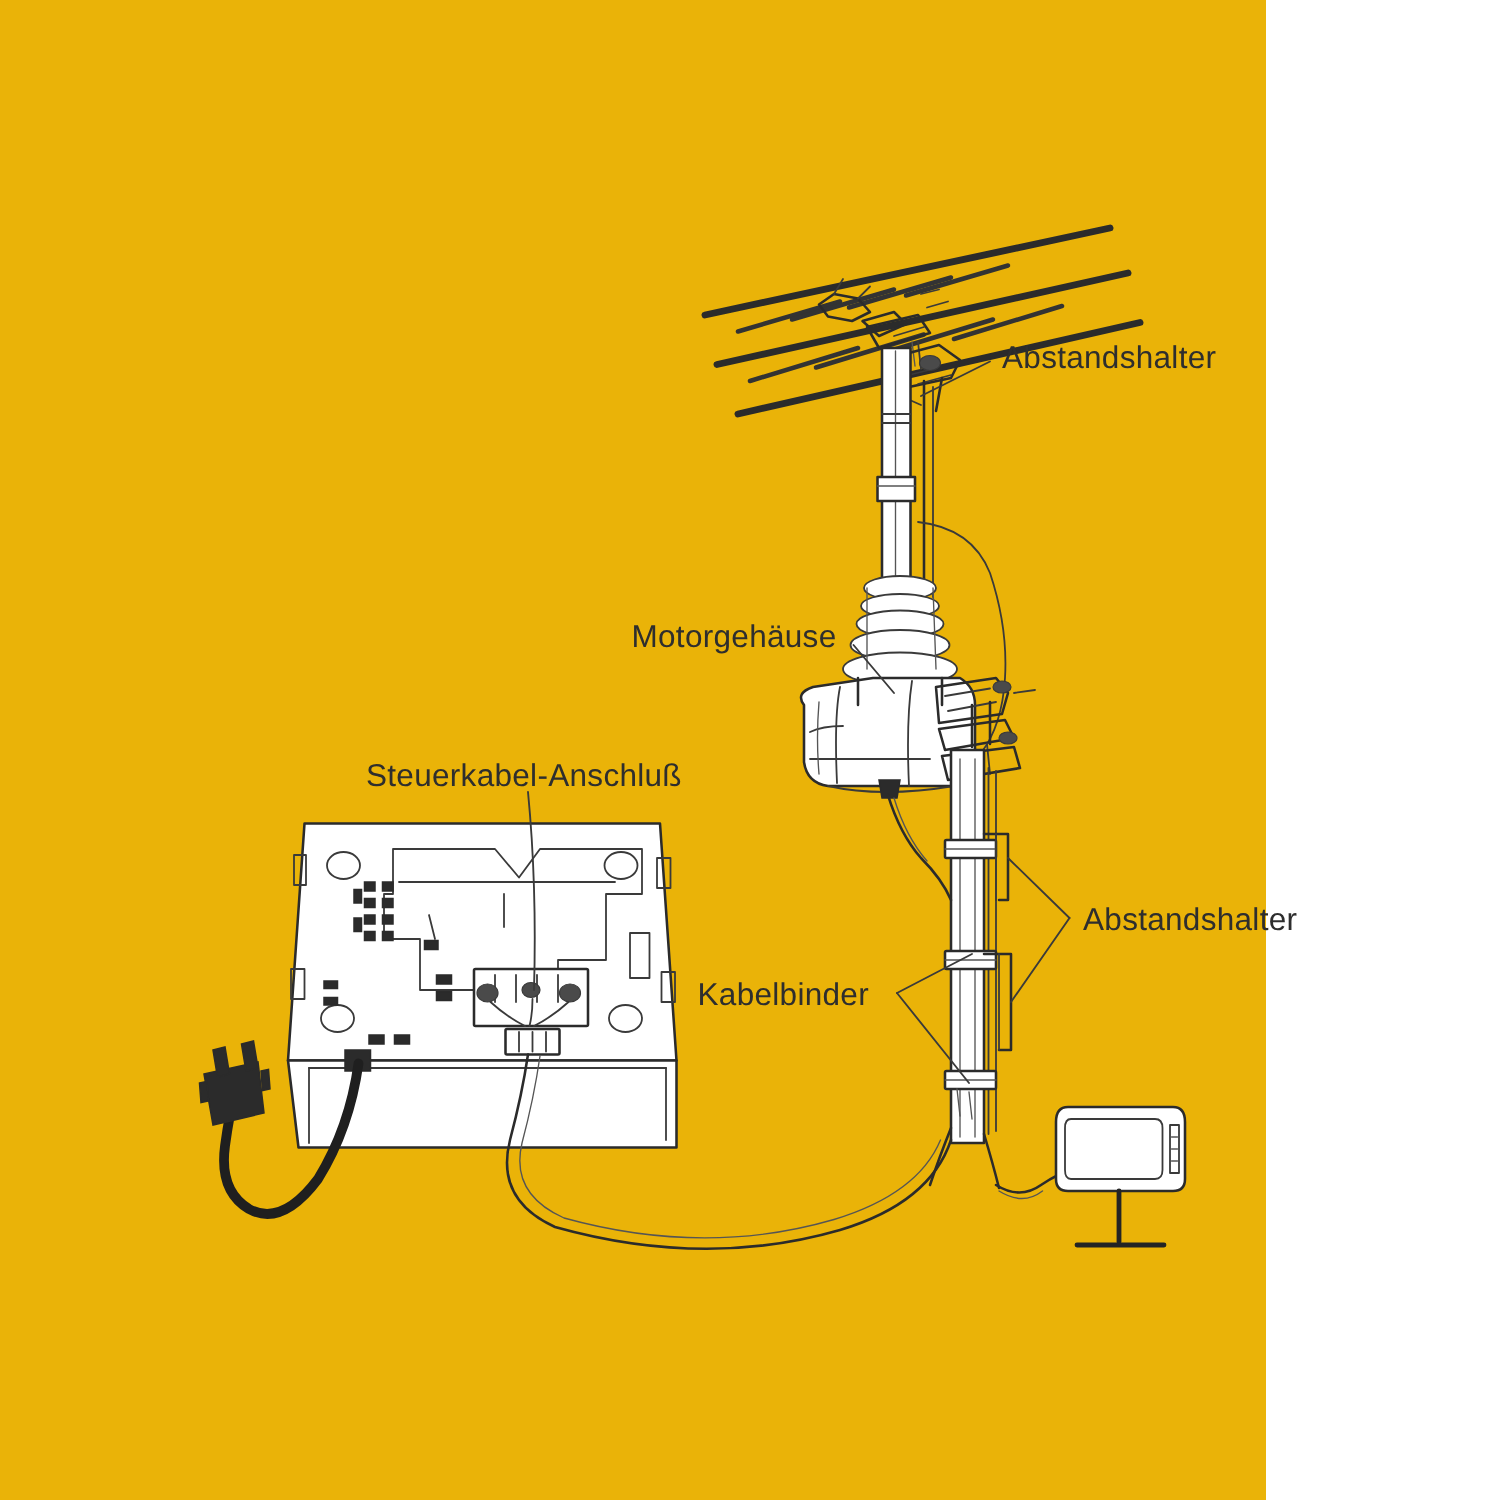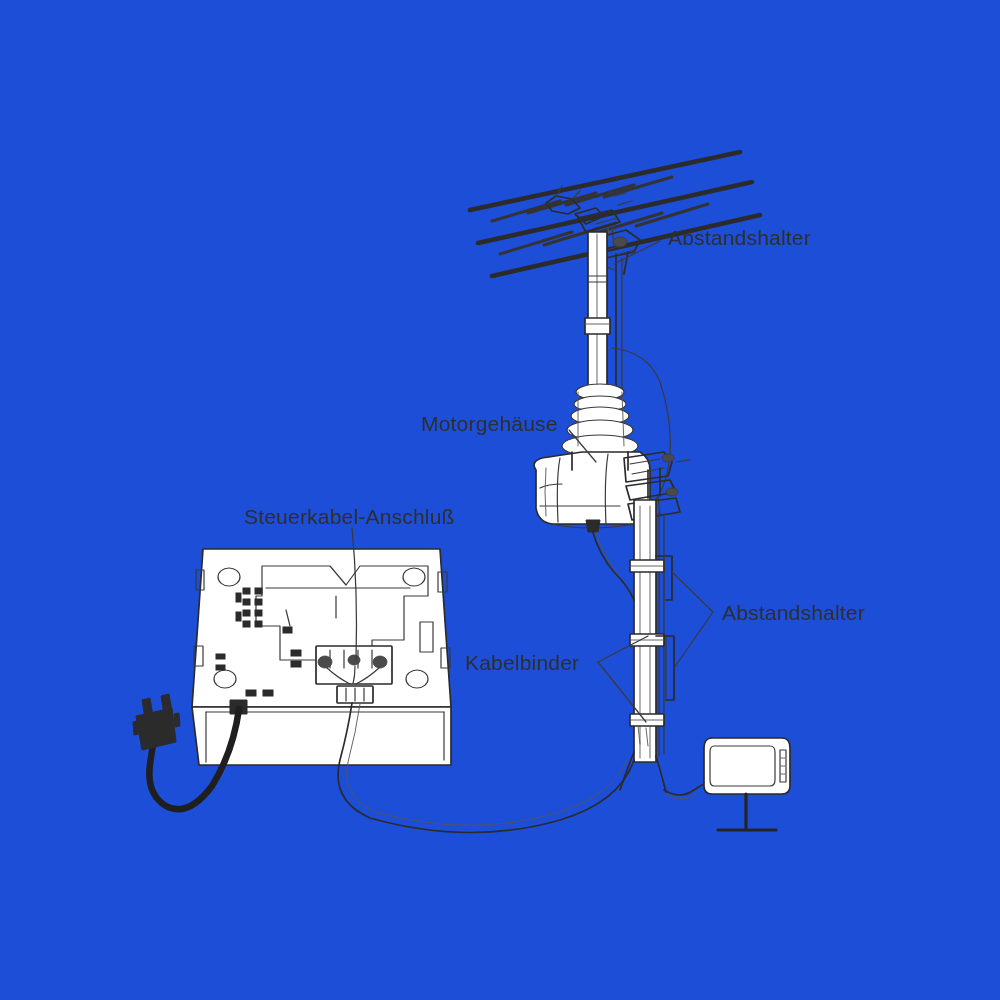--- a/index.html
+++ b/index.html
@@ -9,23 +9,23 @@
     background: #ffffff;
   }
   body {
     width: 1000px;
     height: 1000px;
     overflow: hidden;
     font-family: "Liberation Sans", sans-serif;
   }
   #diagram-root {
     position: relative;
-    width: 1000px;
+    width: 844px;
     height: 1000px;
-    background: #1d4ed8;
+    background: #eab308;
   }
   #diagram-svg {
     position: absolute;
     left: 0;
     top: 0;
     width: 1000px;
     height: 1000px;
     display: block;
   }
   .label-text {

